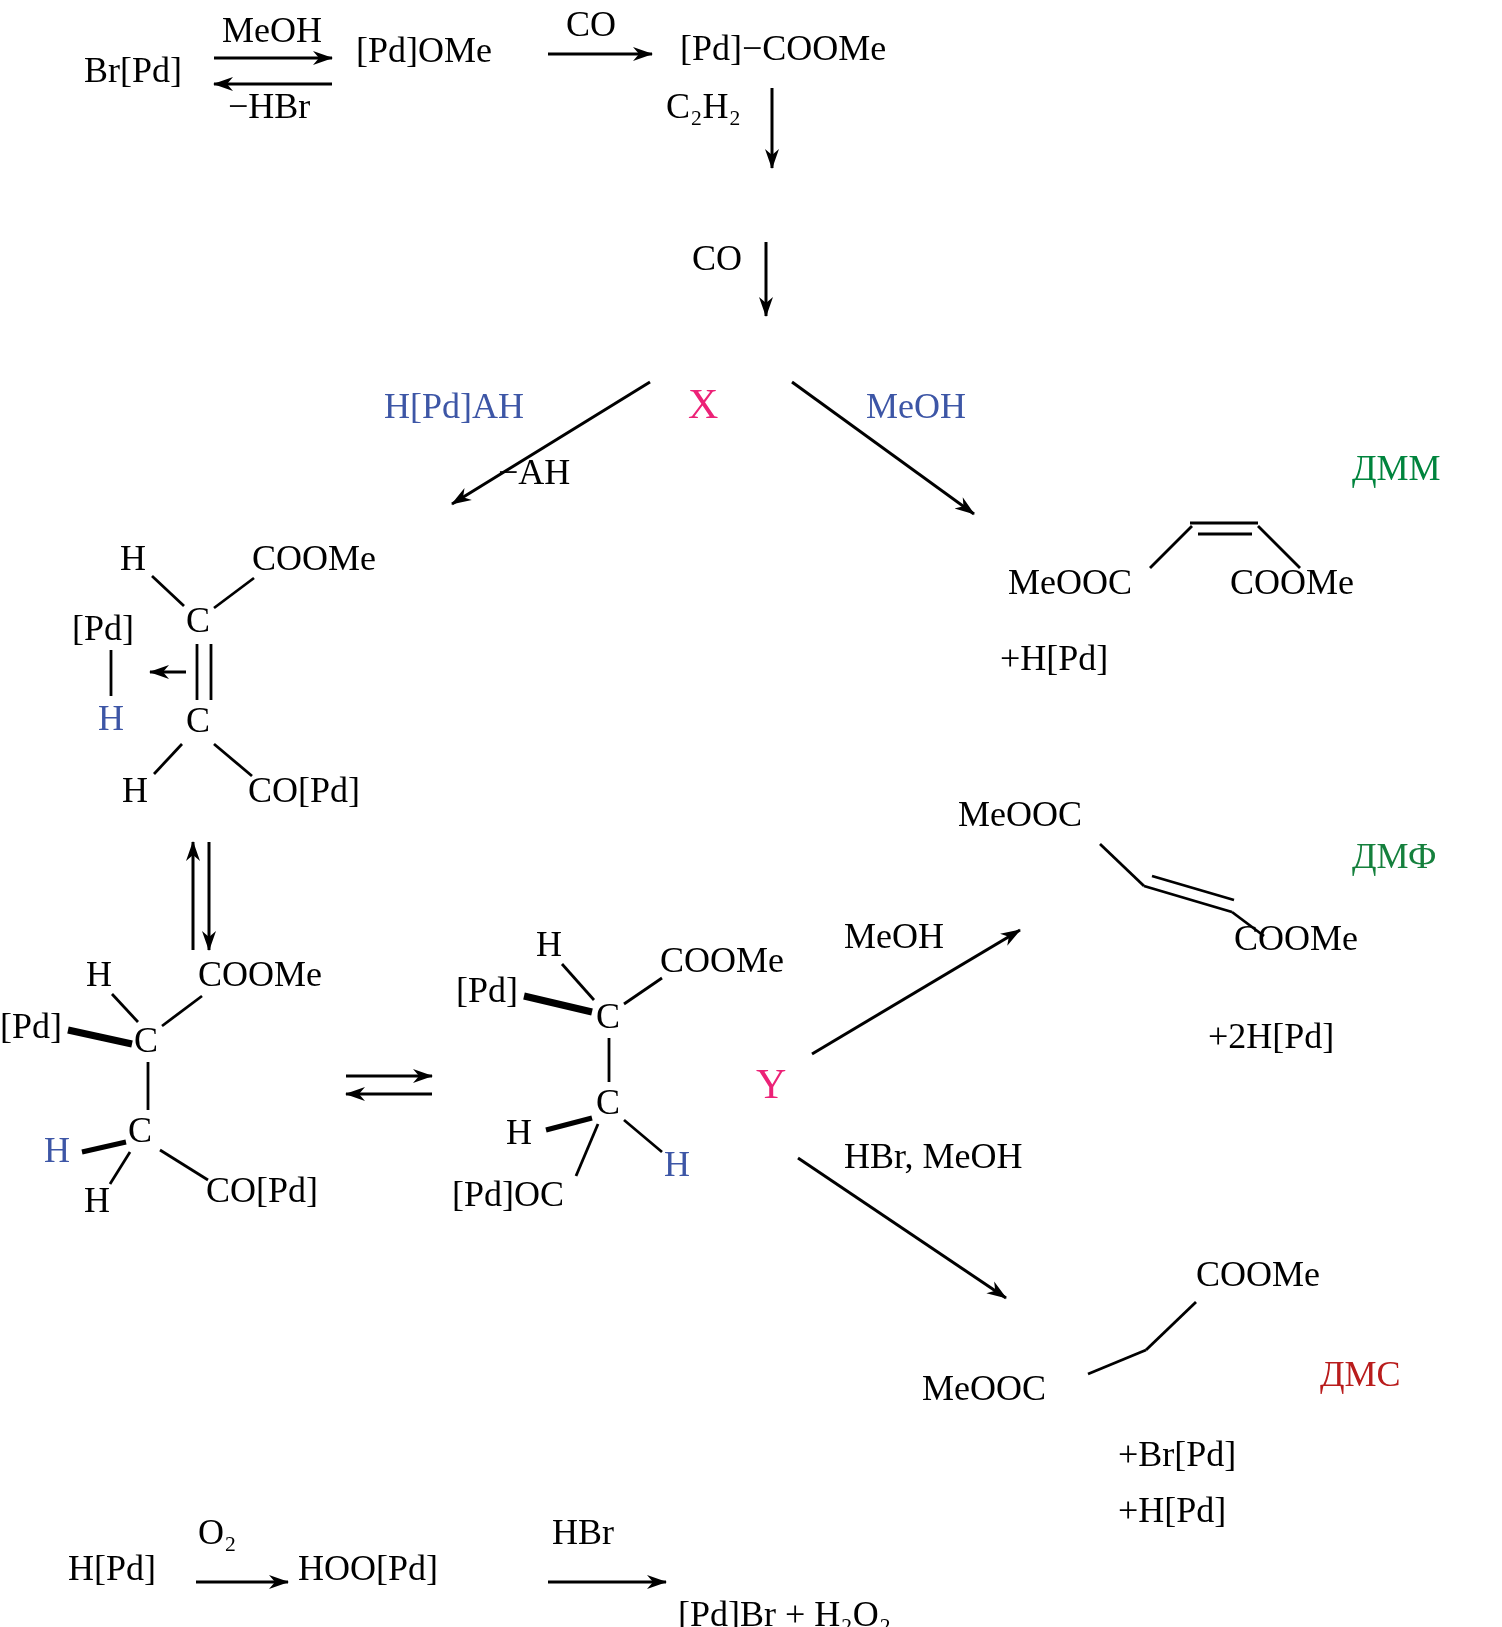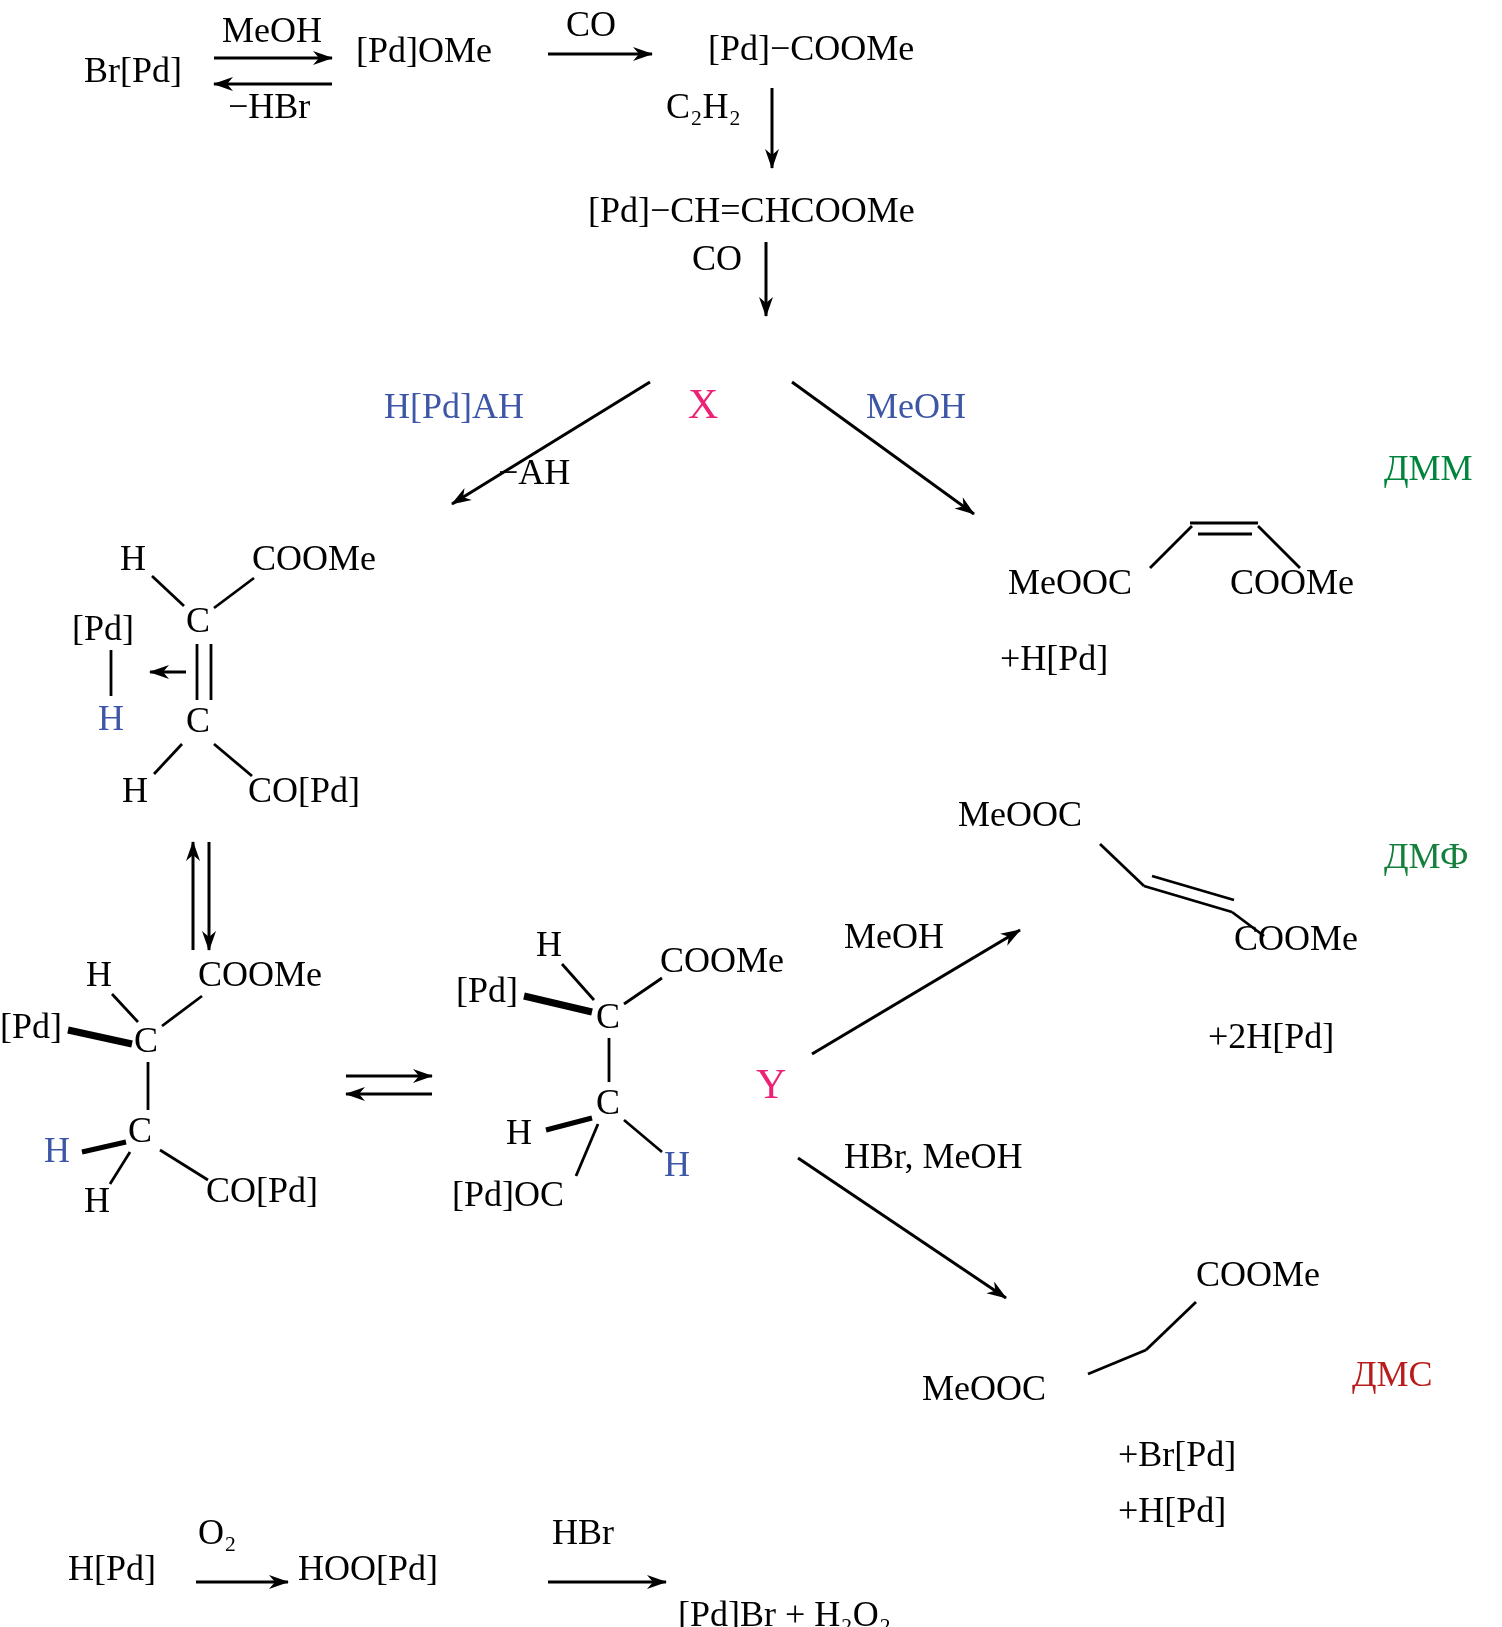--- a/index.html
+++ b/index.html
@@ -16,21 +16,21 @@
   .layer { position:absolute; left:0; top:0; }
   .lbl {
     position:absolute;
     font-size:36px;
     line-height:1.05;
     white-space:nowrap;
     color:#000000;
   }
   .blue  { color:#3D56A6; }
   .pink  { color:#EC2277; font-size:42px; }
-  .green { color:#00843D;margin-left:32px; }
+  .green { color:#00843D; }
 </style>
 </head>
 <body>
 
 <div class="canvas">
 
   <svg class="layer" width="1502" height="1627" viewBox="0 0 1502 1627">
     <defs>
       <marker id="mArr" markerWidth="22" markerHeight="18" refX="19" refY="8" orient="auto" markerUnits="userSpaceOnUse">
         <path d="M0,1 L20,8 L0,15 L6,8 z" fill="#000"></path>
@@ -116,23 +116,22 @@
 
     <line x1="196" y1="1582" x2="288" y2="1582" stroke="#000" stroke-width="3" marker-end="url(#mArr)"></line>
     <line x1="548" y1="1582" x2="666" y2="1582" stroke="#000" stroke-width="3" marker-end="url(#mArr)"></line>
   </svg>
 
   <div class="lbl" style="left:84px;top:52px">Br[Pd]</div>
   <div class="lbl" style="left:222px;top:12px">MeOH</div>
   <div class="lbl" style="left:228px;top:88px">−HBr</div>
   <div class="lbl" style="left:356px;top:32px">[Pd]OMe</div>
   <div class="lbl" style="left:566px;top:6px">CO</div>
-  <div class="lbl" style="left:708px;top:30px">[Pd]−COOMe</div>
+  <div class="lbl" style="left:680px;top:30px">[Pd]−COOMe</div>
   <div class="lbl" style="left:666px;top:88px">C₂H₂</div>
-  <div class="lbl" style="left:588px;top:192px">[Pd]−CH=CHCOOMe</div>
   <div class="lbl" style="left:692px;top:240px">CO</div>
 
   <div class="lbl blue" style="left: 384px; top: 388px; color: rgb(61, 86, 166);">H[Pd]AH</div>
   <div class="lbl pink" style="left: 688px; top: 382px; color: rgb(236, 34, 119);">X</div>
   <div class="lbl blue" style="left: 866px; top: 388px; color: rgb(61, 86, 166);">MeOH</div>
   <div class="lbl" style="left:498px;top:454px">−AH</div>
 
   <div class="lbl green" style="left: 1352px; top: 450px; color: rgb(0, 132, 61);">ДММ</div>
   <div class="lbl" style="left:1008px;top:564px">MeOOC</div>
   <div class="lbl" style="left:1230px;top:564px">COOMe</div>

